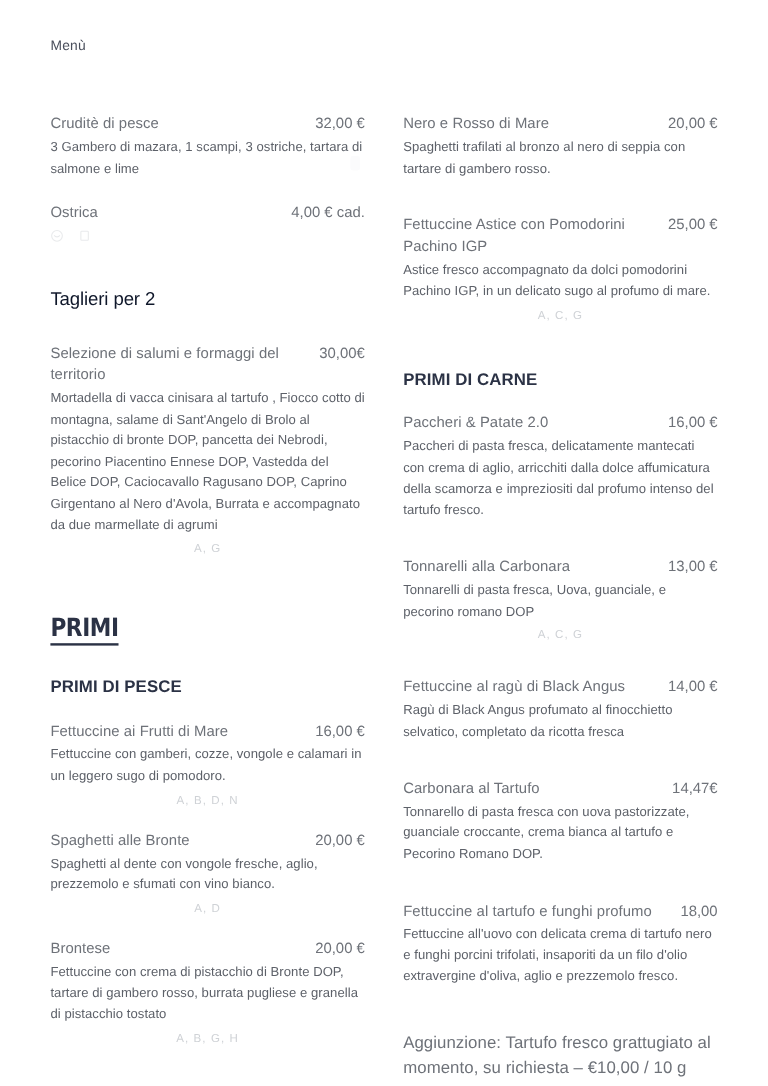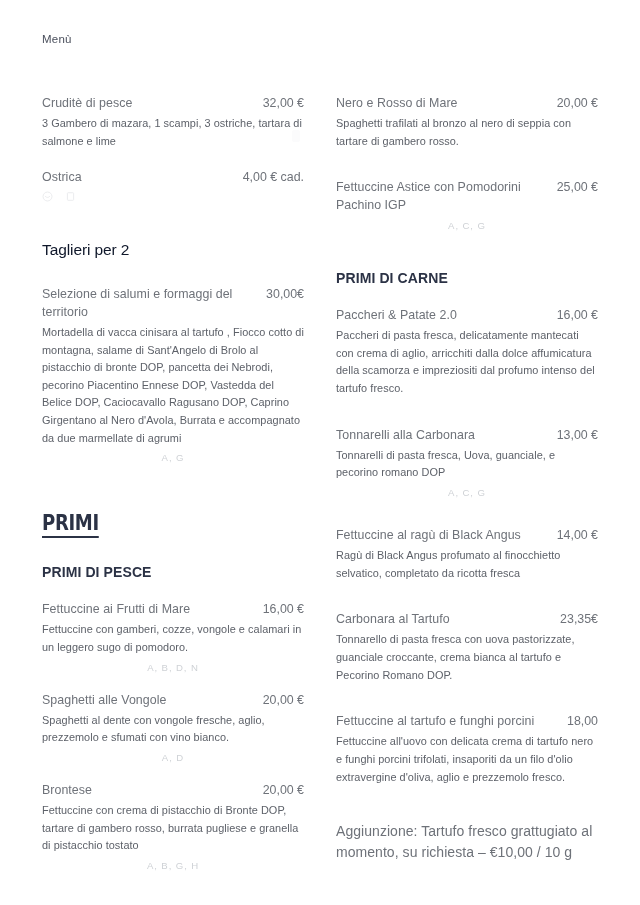--- a/index.html
+++ b/index.html
@@ -218,21 +218,21 @@
         <div class="item-head">
           <span class="item-name">Fettuccine ai Frutti di Mare</span>
           <span class="item-price">16,00 €</span>
         </div>
         <div class="item-desc">Fettuccine con gamberi, cozze, vongole e calamari in un leggero sugo di pomodoro.</div>
         <div class="item-allergens">A, B, D, N</div>
       </div>
 
       <div class="item">
         <div class="item-head">
-          <span class="item-name">Spaghetti alle Vongole</span>
+          <span class="item-name">Spaghetti alle Bronte</span>
           <span class="item-price">20,00 €</span>
         </div>
         <div class="item-desc">Spaghetti al dente con vongole fresche, aglio, prezzemolo e sfumati con vino bianco.</div>
         <div class="item-allergens">A, D</div>
       </div>
 
       <div class="item">
         <div class="item-head">
           <span class="item-name">Brontese</span>
           <span class="item-price">20,00 €</span>
@@ -253,20 +253,21 @@
         <div class="item-desc">Spaghetti trafilati al bronzo al nero di seppia con tartare di gambero rosso.</div>
       </div>
 
       <div class="spacer-md"></div>
 
       <div class="item">
         <div class="item-head">
           <span class="item-name">Fettuccine Astice con Pomodorini Pachino IGP</span>
           <span class="item-price">25,00 €</span>
         </div>
+        <div class="item-desc">Astice fresco accompagnato da dolci pomodorini Pachino IGP, in un delicato sugo al profumo di mare.</div>
         <div class="item-allergens">A, C, G</div>
       </div>
 
       <div class="spacer-lg"></div>
 
       <div class="sub-heading">PRIMI DI CARNE</div>
 
       <div class="item">
         <div class="item-head">
           <span class="item-name">Paccheri &amp; Patate 2.0</span>
@@ -294,30 +295,30 @@
           <span class="item-price">14,00 €</span>
         </div>
         <div class="item-desc">Ragù di Black Angus profumato al finocchietto selvatico, completato da ricotta fresca</div>
       </div>
 
       <div class="spacer-md"></div>
 
       <div class="item">
         <div class="item-head">
           <span class="item-name">Carbonara al Tartufo</span>
-          <span class="item-price">23,35€</span>
+          <span class="item-price">14,47€</span>
         </div>
         <div class="item-desc">Tonnarello di pasta fresca con uova pastorizzate, guanciale croccante, crema bianca al tartufo e Pecorino Romano DOP.</div>
       </div>
 
       <div class="spacer-md"></div>
 
       <div class="item">
         <div class="item-head">
-          <span class="item-name">Fettuccine al tartufo e funghi porcini</span>
+          <span class="item-name">Fettuccine al tartufo e funghi profumo</span>
           <span class="item-price">18,00</span>
         </div>
         <div class="item-desc">Fettuccine all'uovo con delicata crema di tartufo nero e funghi porcini trifolati, insaporiti da un filo d'olio extravergine d'oliva, aglio e prezzemolo fresco.</div>
       </div>
 
       <div class="spacer-md"></div>
 
       <div class="note-block">Aggiunzione: Tartufo fresco grattugiato al momento, su richiesta – €10,00 / 10 g</div>
 
     </div>

